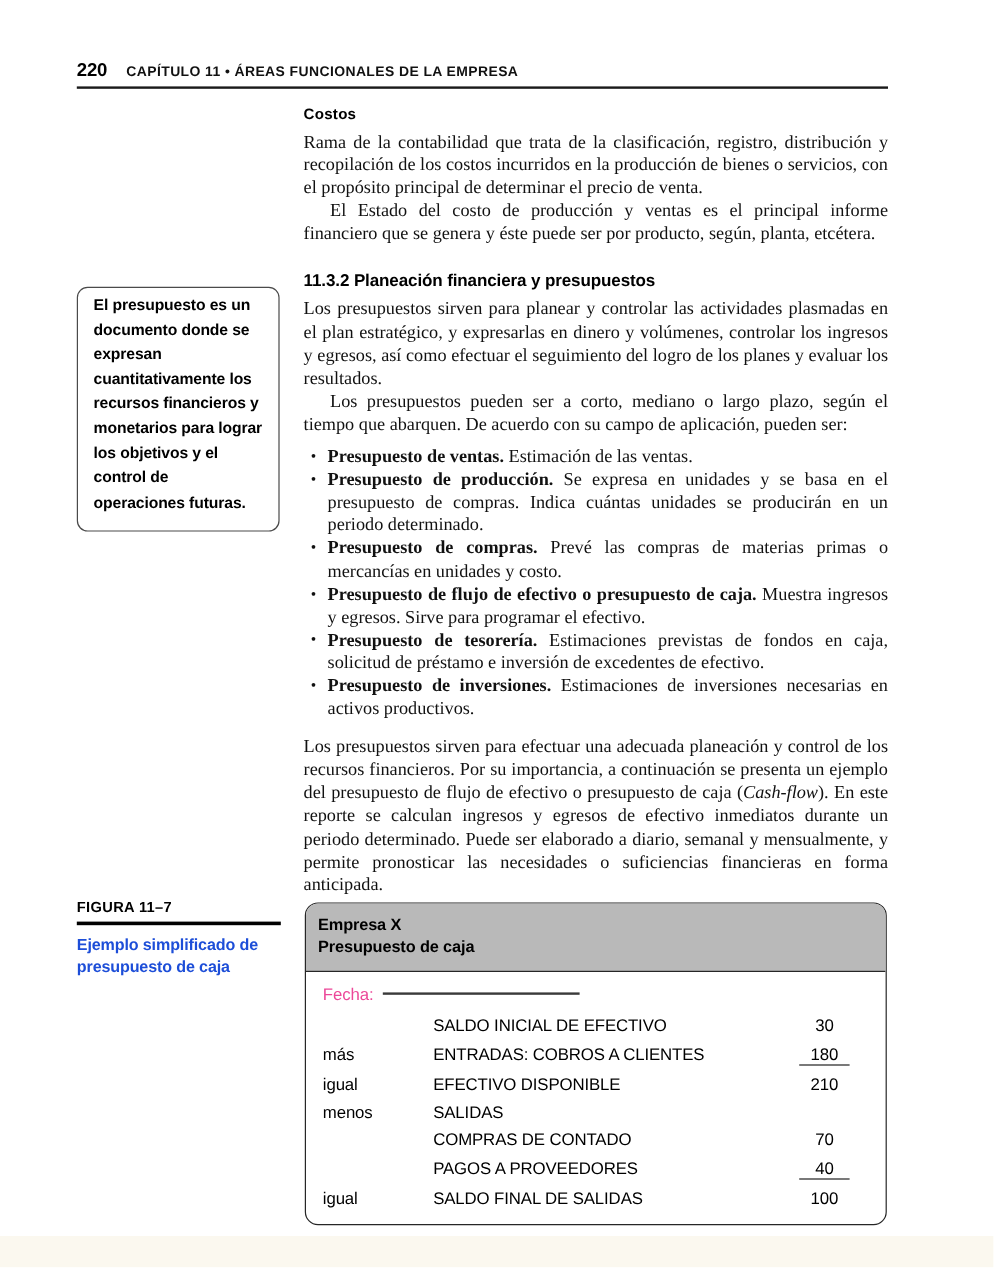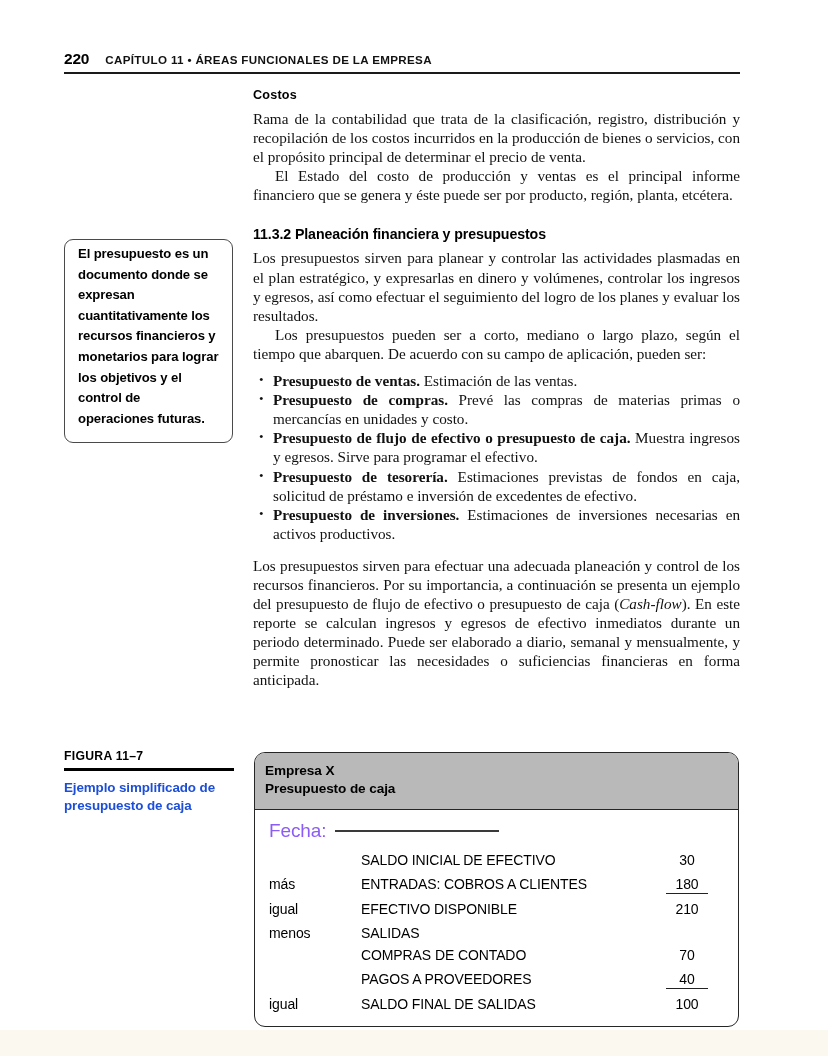--- a/index.html
+++ b/index.html
@@ -204,22 +204,22 @@
   .fig-body {
     padding: 10px 14px 10px 14px;
   }
   .fecha-row {
     display: flex;
     align-items: center;
     gap: 8px;
     margin-bottom: 7px;
   }
   .fecha-label {
-    font-size: 19px;
-    color: #8b5cf6;
+    font-size: 14px;
+    color: #ec4899;
     letter-spacing: -0.1px;
   }
   .fecha-line {
     width: 164px;
     height: 1.6px;
     background: #3a3a3a;
   }
 
   table.cash {
     width: 100%;
@@ -288,28 +288,29 @@
   <div class="head-rule"></div>
 
   <div class="callout">
     <p>El presupuesto es un documento donde se expresan cuantitativamente los recursos financieros y monetarios para lograr los objetivos y el control de operaciones futuras.</p>
   </div>
 
   <div class="col">
 
     <h3 class="sub">Costos</h3>
     <p class="body">Rama de la contabilidad que trata de la clasificación, registro, distribución y recopilación de los costos incurridos en la producción de bienes o servicios, con el propósito principal de determinar el precio de venta.</p>
-    <p class="body">El Estado del costo de producción y ventas es el principal informe financiero que se genera y éste puede ser por producto, región, planta, etcétera.</p>
+    <p class="body">El Estado del costo de producción y ventas es el principal informe financiero que se genera y éste puede ser por producto, según, planta, etcétera.</p>
 
     <h3 class="num">11.3.2 Planeación financiera y presupuestos</h3>
     <p class="body">Los presupuestos sirven para planear y controlar las actividades plasmadas en el plan estratégico, y expresarlas en dinero y volúmenes, controlar los ingresos y egresos, así como efectuar el seguimiento del logro de los planes y evaluar los resultados.</p>
     <p class="body">Los presupuestos pueden ser a corto, mediano o largo plazo, según el tiempo que abarquen. De acuerdo con su campo de aplicación, pueden ser:</p>
 
     <ul class="bullets" id="bullet-list">
         <li><b>Presupuesto de ventas.</b><span> Estimación de las ventas.</span></li>
+        <li><b>Presupuesto de producción.</b><span> Se expresa en unidades y se basa en el presupuesto de compras. Indica cuántas unidades se producirán en un periodo determinado.</span></li>
         <li><b>Presupuesto de compras.</b><span> Prevé las compras de materias primas o mercancías en unidades y costo.</span></li>
         <li><b>Presupuesto de flujo de efectivo o presupuesto de caja.</b><span> Muestra ingresos y egresos. Sirve para programar el efectivo.</span></li>
         <li><b>Presupuesto de tesorería.</b><span> Estimaciones previstas de fondos en caja, solicitud de préstamo e inversión de excedentes de efectivo.</span></li>
         <li><b>Presupuesto de inversiones.</b><span> Estimaciones de inversiones necesarias en activos productivos.</span></li>
       </ul>
 
     <p class="body loose" id="closing-par"><span>Los presupuestos sirven para efectuar una adecuada planeación y control de los recursos financieros. Por su importancia, a continuación se presenta un ejemplo del presupuesto de flujo de efectivo o presupuesto de caja (</span><em class="it">Cash-flow</em><span>). En este reporte se calculan ingresos y egresos de efectivo inmediatos durante un periodo determinado. Puede ser elaborado a diario, semanal y mensualmente, y permite pronosticar las necesidades o suficiencias financieras en forma anticipada.</span></p>
   </div>
 
   <div class="fig-caption-block">

